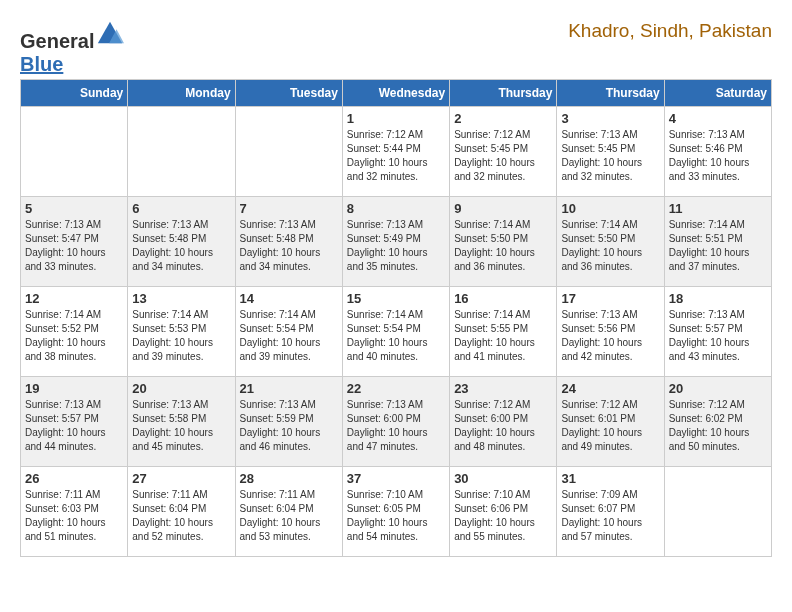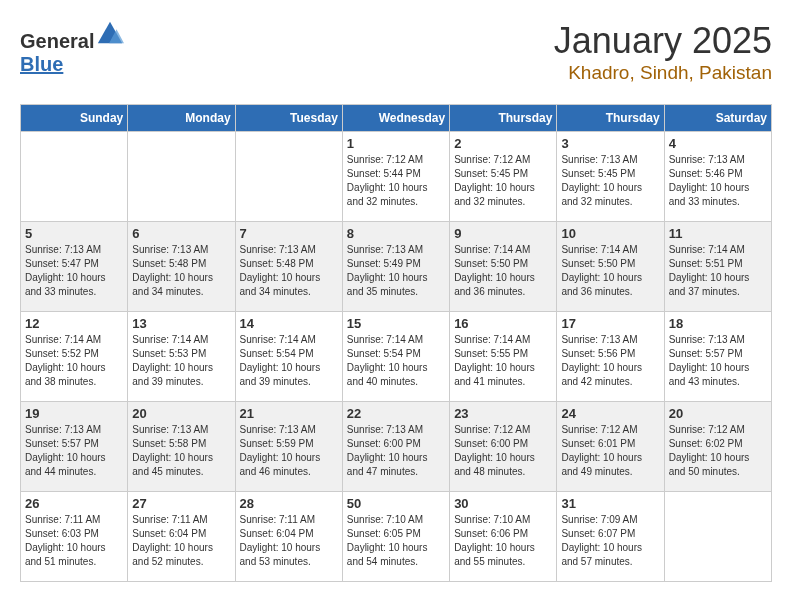--- a/index.html
+++ b/index.html
@@ -7,21 +7,21 @@
       font-family: Arial, sans-serif;
       background: #fff;
       width: 792px;
       min-height: 612px;
       padding: 20px;
     }
     .header {
       display: flex;
       justify-content: space-between;
       align-items: flex-start;
-      margin-bottom: 20px;
+      margin-bottom: 3px;
     }
     .logo {
       display: flex;
       align-items: center;
     }
     .logo-icon {
       width: 28px;
       height: 28px;
       margin-left: 2px;
     }
@@ -87,21 +87,20 @@
   <div class="logo">
     <div>
       <span style="font-size:20px;font-weight:bold;color:#333;">General</span><svg class="logo-icon" viewBox="0 0 30 30">
           <polygon points="15,2 28,25 2,25" fill="#2e6db4"></polygon>
           <polygon points="22,10 30,25 14,25" fill="#5b9bd5" opacity="0.7"></polygon>
         </svg><br>
       <span style="font-size:20px;font-weight:bold;color:#2e6db4;text-decoration:underline;">Blue</span>
     </div>
   </div>
   <div class="title-block">
-    <div class="month-title">January 2025</div>
     <div class="location">Khadro, Sindh, Pakistan</div>
   </div>
 </div>
 
 <table class="calendar">
   <thead>
     <tr>
     <th>Sunday</th>
         <th>Monday</th>
         <th>Tuesday</th>
@@ -230,21 +229,21 @@
         </td>
         <td>
           <div class="day-number">27</div>
           <div class="day-info">Sunrise: 7:11 AM<br>Sunset: 6:04 PM<br>Daylight: 10 hours and 52 minutes.</div>
         </td>
         <td>
           <div class="day-number">28</div>
           <div class="day-info">Sunrise: 7:11 AM<br>Sunset: 6:04 PM<br>Daylight: 10 hours and 53 minutes.</div>
         </td>
         <td>
-          <div class="day-number">50</div>
+          <div class="day-number">37</div>
           <div class="day-info">Sunrise: 7:10 AM<br>Sunset: 6:05 PM<br>Daylight: 10 hours and 54 minutes.</div>
         </td>
         <td>
           <div class="day-number">30</div>
           <div class="day-info">Sunrise: 7:10 AM<br>Sunset: 6:06 PM<br>Daylight: 10 hours and 55 minutes.</div>
         </td>
         <td>
           <div class="day-number">31</div>
           <div class="day-info">Sunrise: 7:09 AM<br>Sunset: 6:07 PM<br>Daylight: 10 hours and 57 minutes.</div>
         </td>

